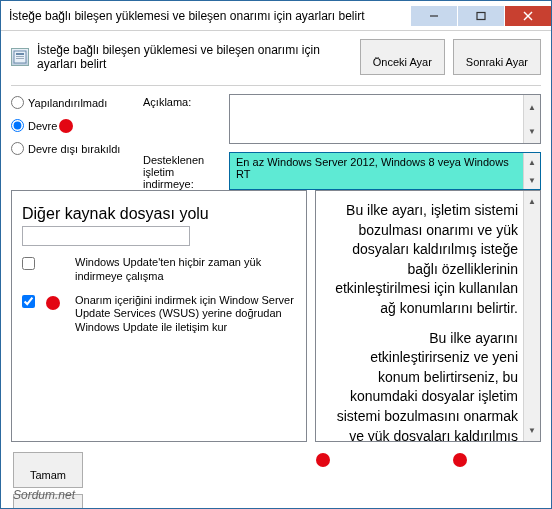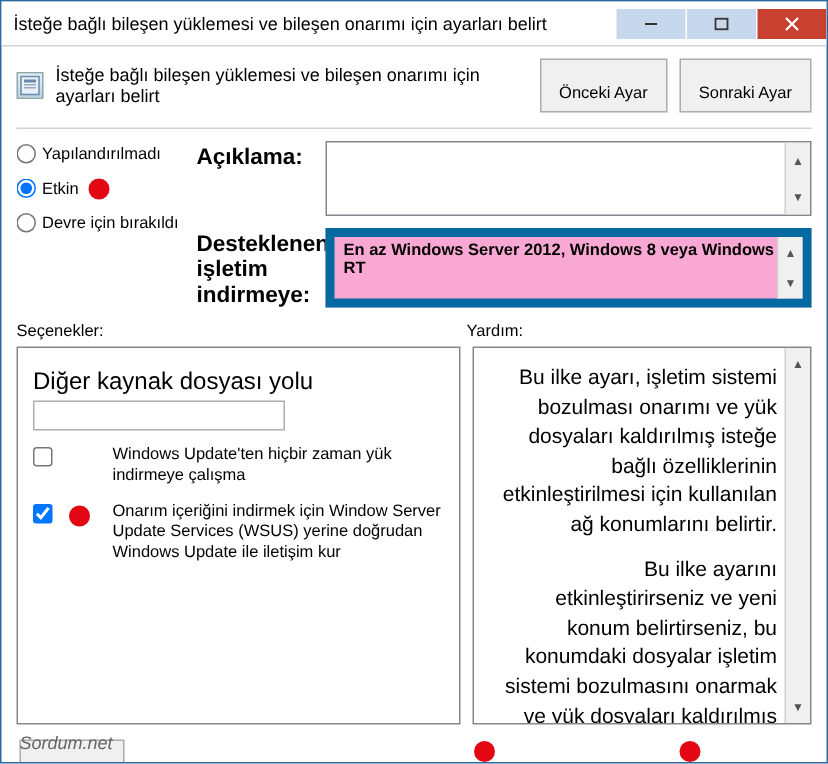--- a/index.html
+++ b/index.html
@@ -9,29 +9,29 @@
 .wbtn { width: 46px; height: 20px; display: flex; align-items: center; justify-content: center; background: #c7d8ed; margin-left: 1px; }
 .wbtn.close { background: #c84030; color: #fff; width: 46px; height: 20px; }
 .wbtn svg { width: 10px; height: 10px; }
 .content { padding: 8px 10px 6px 10px; font-size: 11px; color: #000; }
 .header-row { display: flex; align-items: center; gap: 8px; margin-bottom: 10px; }
 .header-icon { width: 18px; height: 18px; background: linear-gradient(#e8f0f8,#c0d0e0); border: 1px solid #8aa; display: flex; align-items: center; justify-content: center; font-size: 10px; }
 .header-text { font-size: 12px; flex: 1; }
 .btn { height: 36px; padding: 16px 12px; font-size: 11px; background: #f0f0f0; border: 1px solid #adadad; cursor: pointer; }
 .btn[disabled] { color: #a0a0a0; }
 hr.div { border: none; border-top: 1px solid #d0d0d0; margin: 4px 0 8px; }
-.config-row { display: flex; gap: 8px; }
+.config-row { display: flex; gap: 20px; }
 .radio-col { width: 112px; display: flex; flex-direction: column; gap: 10px; padding-top: 2px; }
 .radio-col label { display: flex; align-items: center; gap: 4px; font-size: 11px; white-space: nowrap; }
 .radio-col input { margin: 0; }
 .desc-col { flex: 1; display: flex; flex-direction: column; gap: 4px; }
 .desc-row { display: flex; gap: 6px; }
-.desc-label { width: 80px; font-size: 15px; padding-top: 2px; font-weight: bold; }
+.desc-label { width: 80px; font-size: 11px; padding-top: 2px; }
 .desc-box { flex: 1; height: 50px; border: 1px solid #828790; background: #fff; position: relative; overflow: hidden; }
-.os-box { flex: 1; min-height: 24px; border: 6px solid #0369a1; background: #f9a8d4; padding: 3px 18px 3px 6px; font-size: 11px; position: relative; font-weight: bold; }
+.os-box { flex: 1; min-height: 24px; border: 1px solid #0369a1; background: #5eead4; padding: 3px 18px 3px 6px; font-size: 11px; position: relative; }
 .scroll-arrows { position: absolute; right: 0; top: 0; bottom: 0; width: 17px; background: #f0f0f0; display: flex; flex-direction: column; border-left: 1px solid #d4d4d4; }
 .scroll-arrows div { flex: 1; display: flex; align-items: center; justify-content: center; font-size: 8px; color: #555; }
 .labels-row { display: flex; margin-top: 10px; margin-bottom: 4px; font-size: 11px; }
 .labels-row .opt { width: 300px; }
 .lower { display: flex; gap: 8px; }
 .panel { border: 1px solid #828790; background: #fff; height: 252px; overflow: hidden; position: relative; }
 .panel.left { width: 296px; }
 .panel.right { flex: 1; }
 .panel-inner { padding: 10px 10px; font-size: 11px; }
 .panel.left .panel-inner { padding: 14px 10px; }
@@ -88,26 +88,26 @@
   <hr class="div">
 
   <div class="config-row">
     <div class="radio-col">
       <label>
         <input type="radio" name="state" style="">
         <span>Yapılandırılmadı</span>
       </label>
       <label style="position:relative;">
         <input type="radio" name="state" checked="" style="">
-        <span>Etkin</span>
+        <span>Devre</span>
         <span class="red-dot" style="left:48px; top:0px;"></span>
       </label>
       <label>
         <input type="radio" name="state" style="">
-        <span>Devre için bırakıldı</span>
+        <span>Devre dışı bırakıldı</span>
       </label>
     </div>
 
     <div class="desc-col">
       <div class="desc-row">
         <div class="desc-label">Açıklama:</div>
         <div class="desc-box">
           <span></span>
           <div class="scroll-arrows">
               <div>▲</div>
@@ -121,24 +121,20 @@
           <span>En az Windows Server 2012, Windows 8 veya Windows RT</span>
           <div class="scroll-arrows">
               <div>▲</div>
               <div>▼</div>
             </div>
         </div>
       </div>
     </div>
   </div>
 
-  <div class="labels-row">
-    <span class="opt">Seçenekler:</span>
-    <span>Yardım:</span>
-  </div>
 
   <div class="lower">
     <div class="panel left">
       <div class="panel-inner" style="position:relative;">
         <span class="field-label">Diğer kaynak dosyası yolu</span>
         <input class="text-input" type="text" value="" style="">
         <div class="chk-row">
           <input type="checkbox" style="">
           <span>Windows Update'ten hiçbir zaman yük indirmeye çalışma</span>
         </div>

